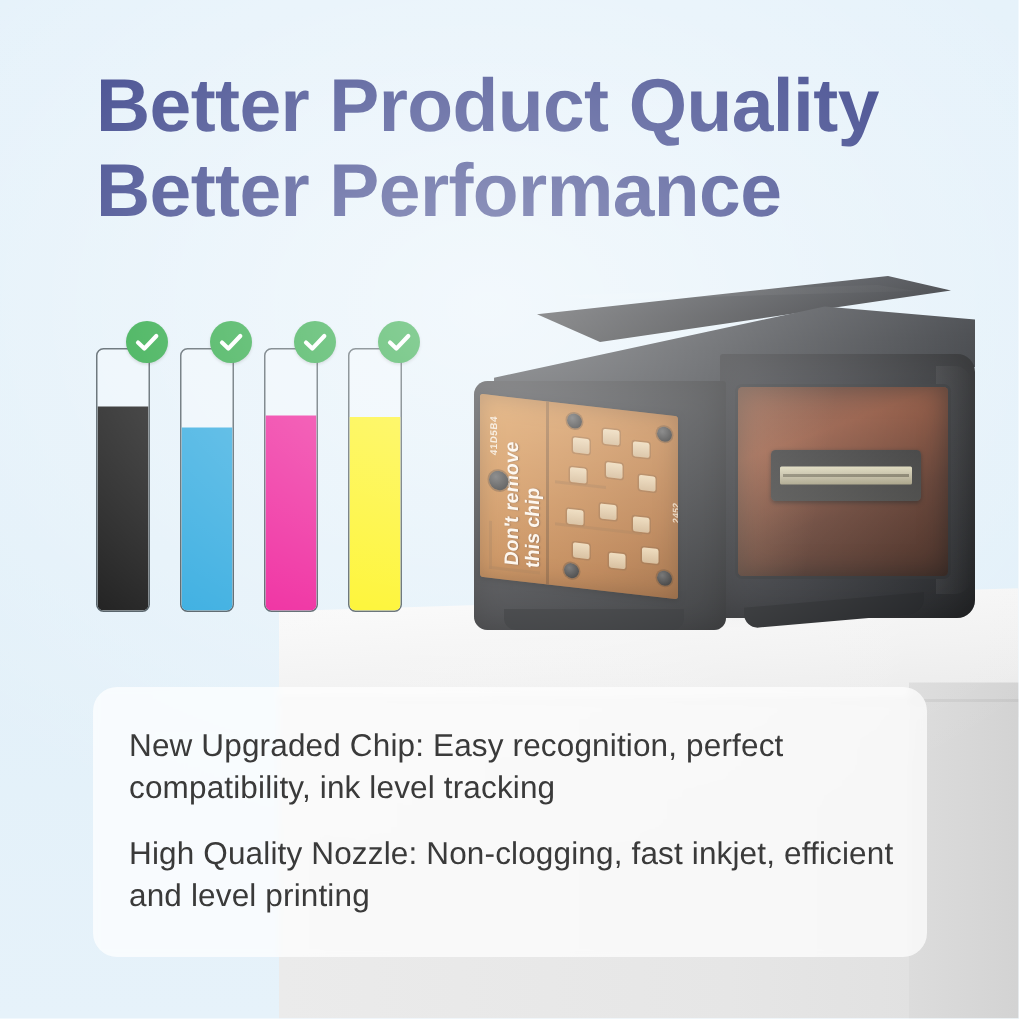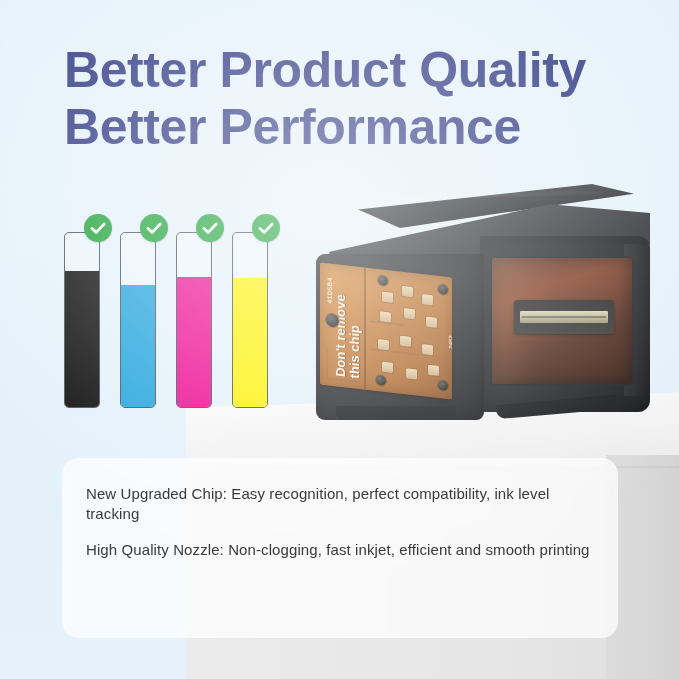--- a/index.html
+++ b/index.html
@@ -303,21 +303,21 @@
     backdrop-filter: blur(2px);
   }
   .feature-list {
     position: absolute;
     left: 86px;
     top: 484px;
     width: 520px;
   }
   .feature-item {
     color: #3a3a3a;
-    font-size: 15px;
+    font-size: 21px;
     line-height: 1.33;
     margin-bottom: 16px;
     letter-spacing: .1px;
   }
   .feature-item:last-child { margin-bottom: 0; }
 </style>
 </head>
 <body>
 
 <div id="stage">
@@ -424,16 +424,16 @@
       <div class="screw" style="left:118px; top:8px;"></div>
       <div class="screw" style="left:118px; top:104px;"></div>
     </div>
   </div>
 
   <div class="bg-vignette"></div>
 
   <div class="feature-card"></div>
   <div class="feature-list">
     <div class="feature-item">New Upgraded Chip: Easy recognition, perfect compatibility, ink level tracking</div>
-    <div class="feature-item">High Quality Nozzle: Non-clogging, fast inkjet, efficient and smooth printing</div>
+    <div class="feature-item">High Quality Nozzle: Non-clogging, fast inkjet, efficient and level printing</div>
   </div>
 
 </div>
 
 </body></html>

